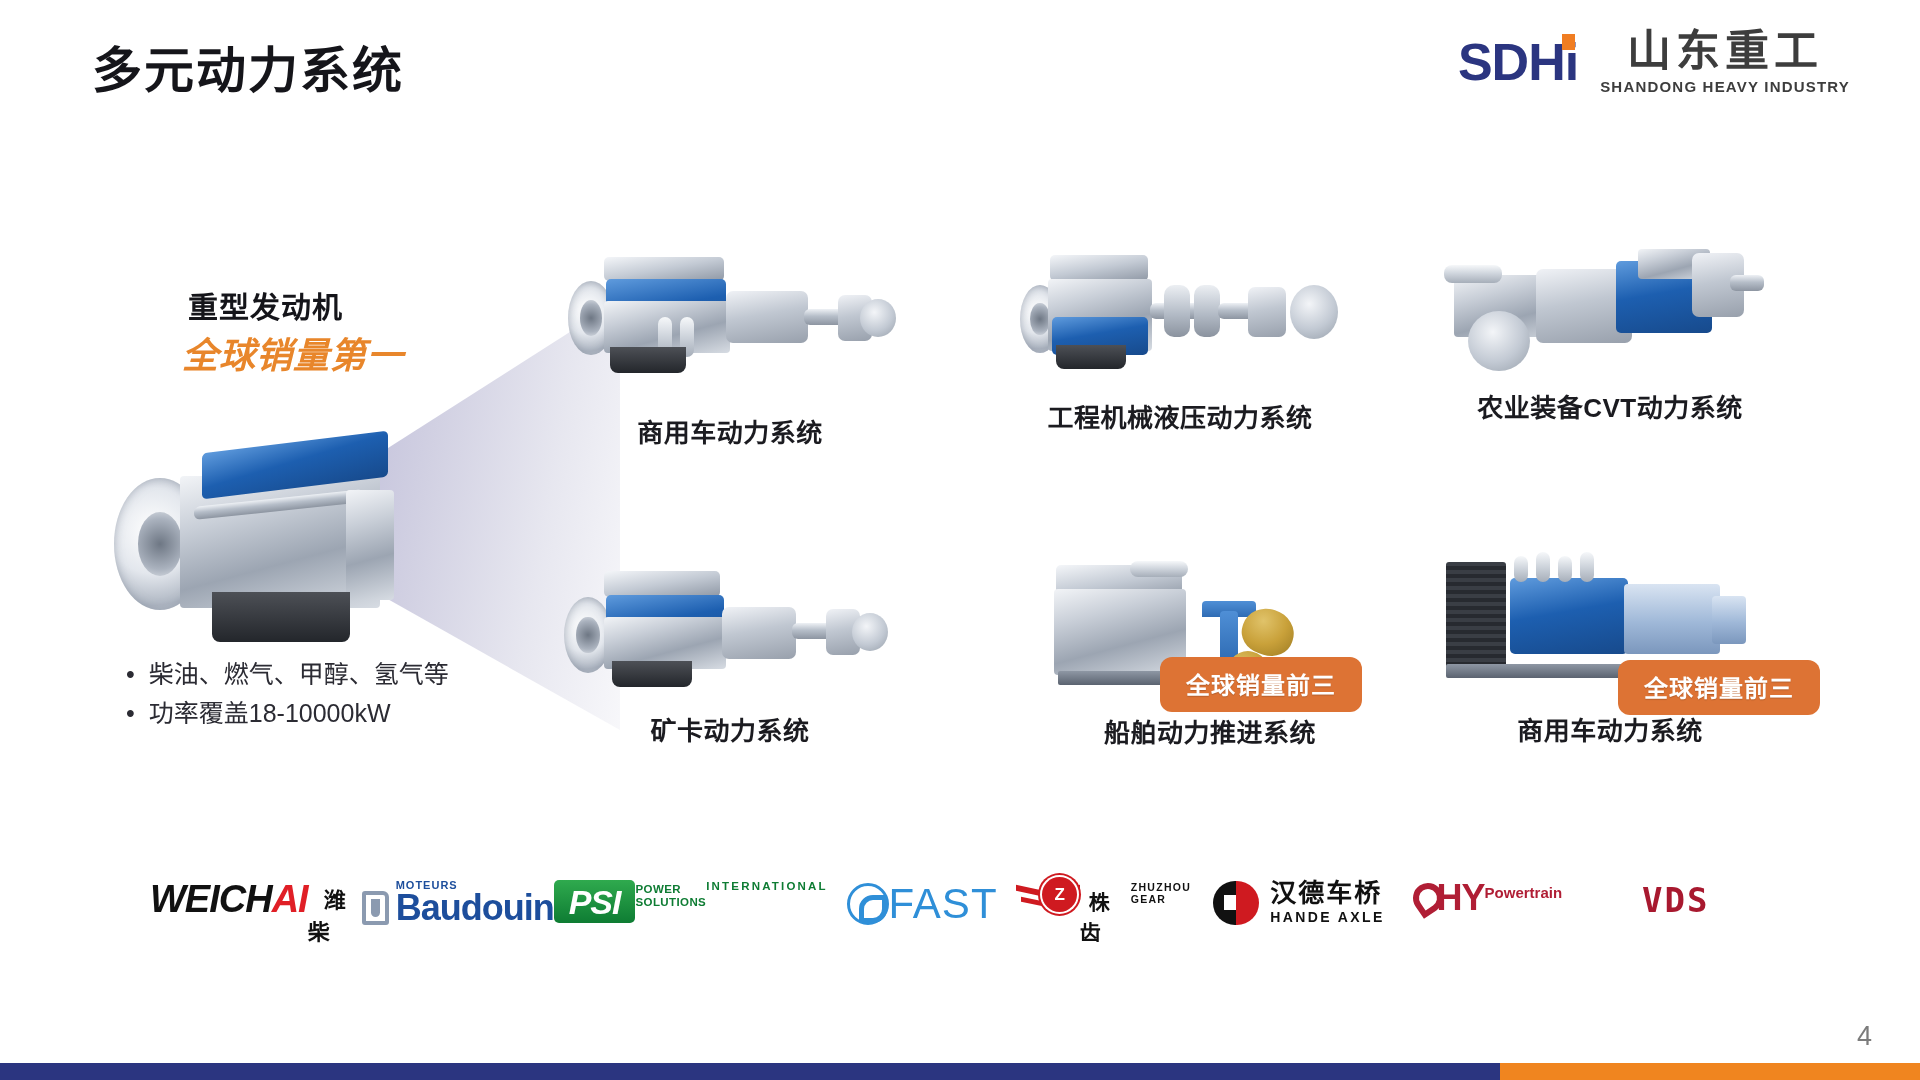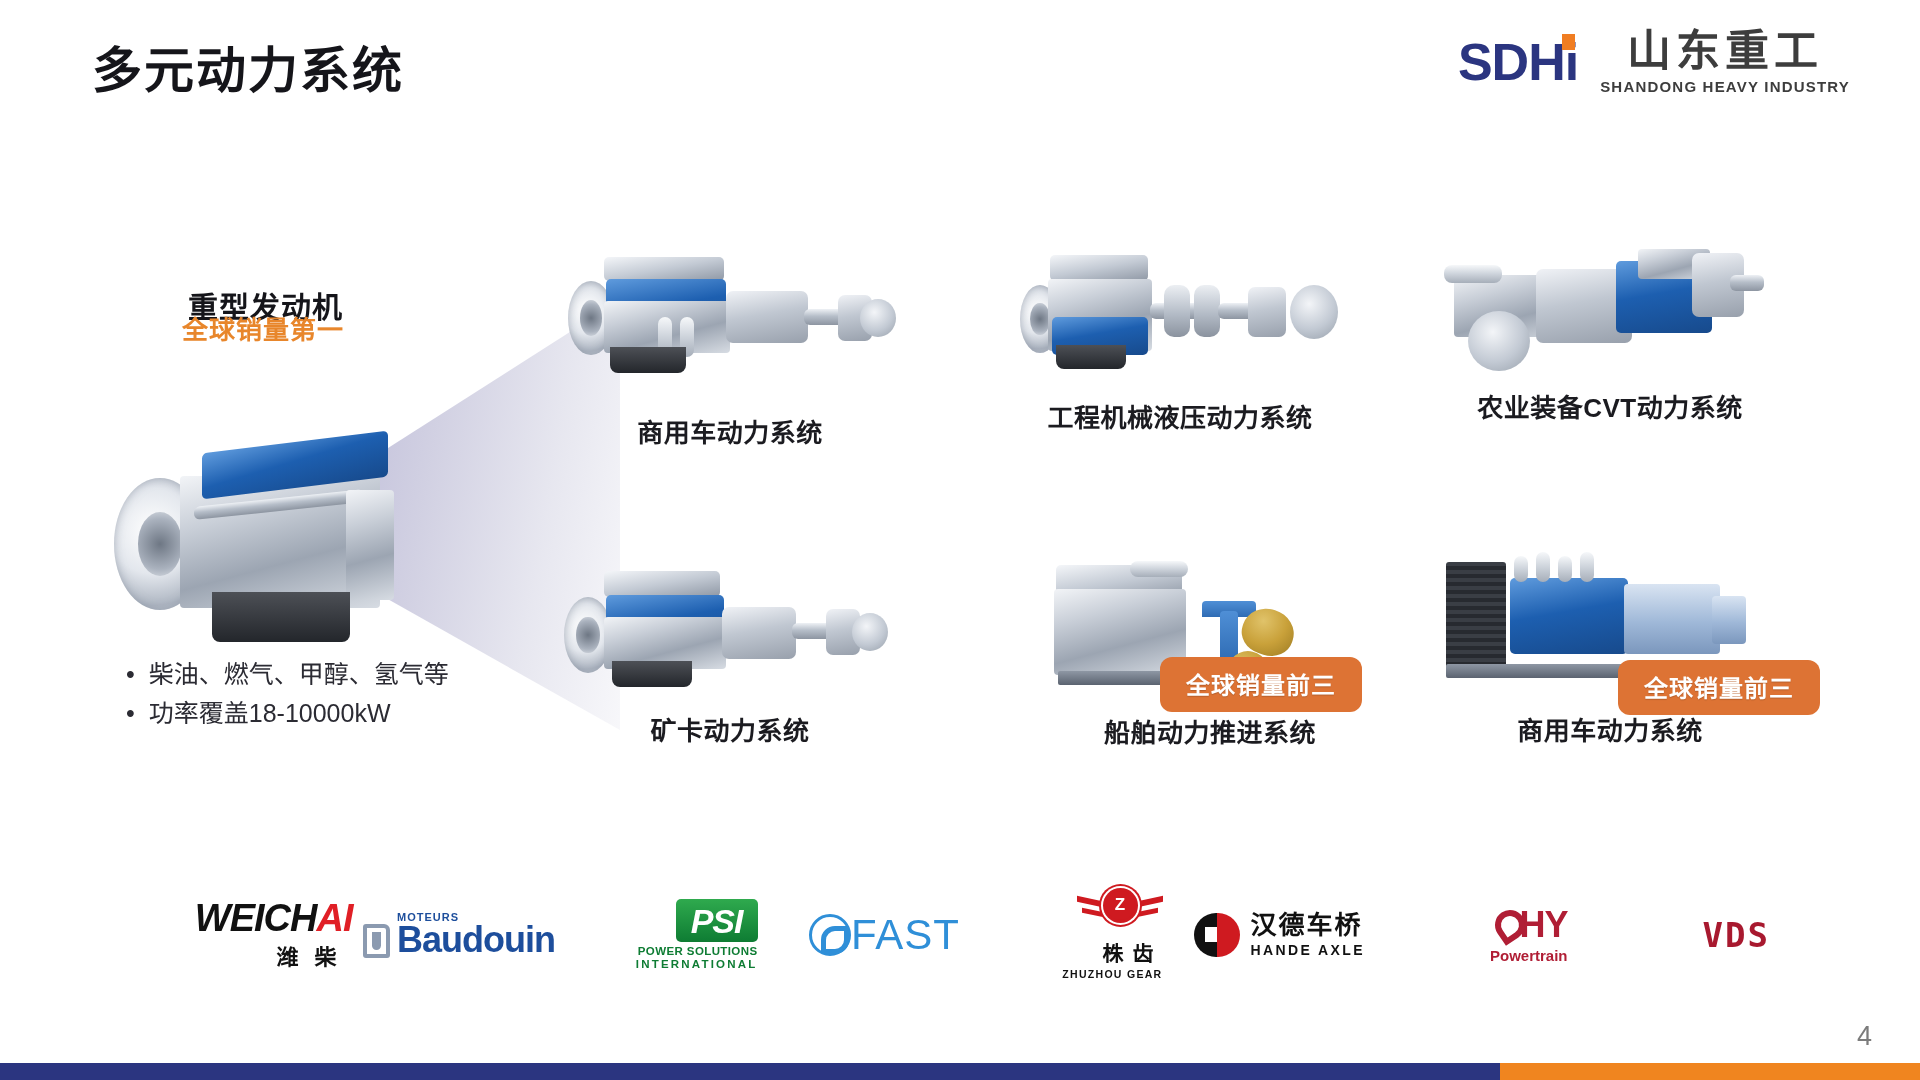--- a/index.html
+++ b/index.html
@@ -48,23 +48,23 @@
   }
 
   
   #hero-block { position: absolute; left: 0; top: 0; }
   #hero-title {
     position: absolute; left: 188px; top: 283px;
     font-size: 30px; font-weight: bold; color: #15151a;
     letter-spacing: 1px; white-space: nowrap;
   }
   #hero-subtitle {
-    position: absolute; left: 182px; top: 309px;
-    font-size: 26px; font-weight: bold; color: #e8862b;
-    letter-spacing: 1px; white-space: nowrap;
+    position: absolute; left: 182px; top: 326px;
+    font-size: 36px; font-weight: bold; color: #e8862b;
+    letter-spacing: 1px; white-space: nowrap; font-style: italic;
   }
   #hero-bullets {
     position: absolute; left: 126px; top: 655px;
     font-size: 25px; color: #2b2b33; line-height: 1.55;
   }
   #hero-bullets li { list-style: none; white-space: nowrap; }
   #hero-bullets li::before { content: "\2022"; margin-right: 14px; }
 
   
   #beam {
@@ -166,22 +166,22 @@
   }
 
   
   #logo-strip {
     position: absolute; left: 150px; top: 880px;
     width: 1620px; height: 110px;
     display: flex; align-items: center;
   }
   .plogo {
     flex: 1 1 0;
-    display: flex; flex-direction: column;
-    align-items: flex-end; justify-content: center;
+    display: flex; flex-direction: row;
+    align-items: flex-start; justify-content: center;
     height: 100%;
   }
   
   .weichai-top { font-size: 38px; font-weight: bold; font-style: italic; letter-spacing: -1px; line-height: 1; }
   .weichai-top .k { color: #111111; }
   .weichai-top .r { color: #e01f26; }
   .weichai-cn {
     margin-top: 2px; font-size: 22px; font-weight: bold; color: #111111;
     letter-spacing: 16px; text-indent: 16px;
   }

